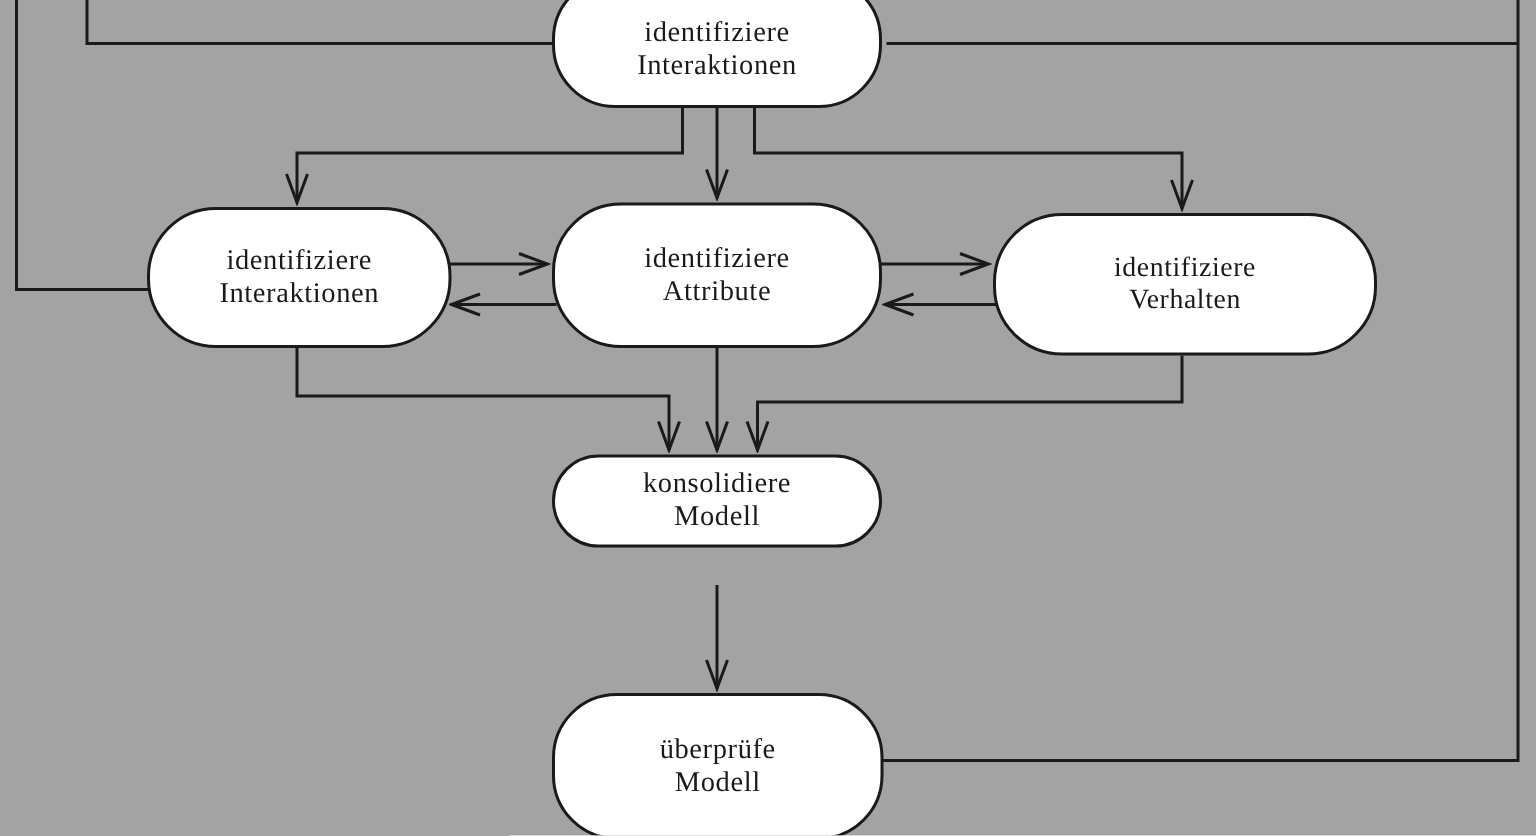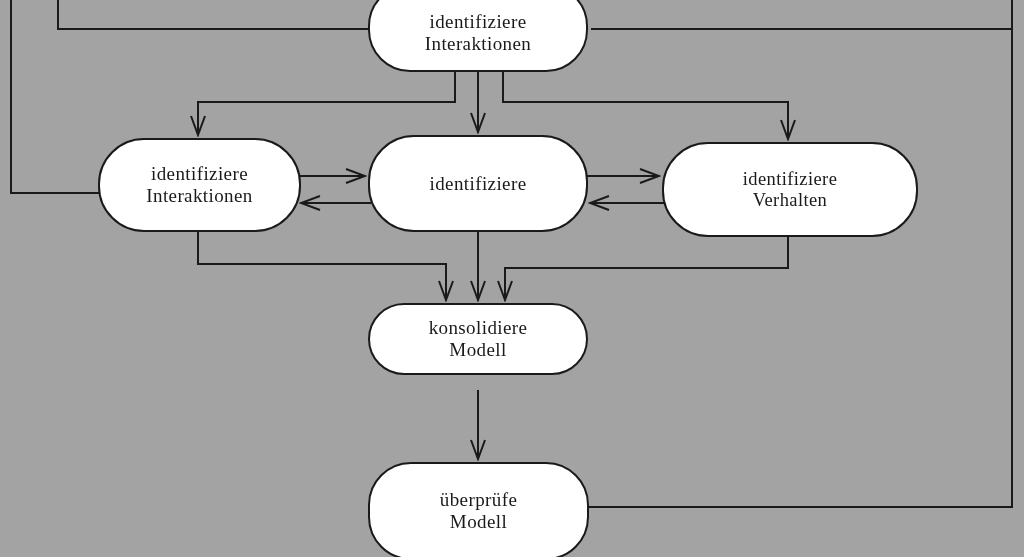--- a/index.html
+++ b/index.html
@@ -26,21 +26,21 @@
     font-size:19px;
     line-height:22px;
     letter-spacing:0.4px;
     white-space:nowrap;
   }
   .node span{display:block;}
   .n-interaktionen{left:368px;top:-16px;width:220px;height:88px;border-radius:42px;padding-top:10px;}
   .n-assoziationen{left:98px;top:138px;width:203px;height:94px;border-radius:46px;}
   .n-attribute{left:368px;top:135px;width:220px;height:97px;border-radius:46px;}
   .n-zustand{left:662px;top:142px;width:256px;height:95px;border-radius:46px;line-height:21px;font-size:18.5px;}
-  .n-konsolidiere{left:368px;top:303px;width:220px;height:72px;border-radius:43px;}
+  .n-konsolidiere{left:368px;top:303px;width:220px;height:62px;border-radius:43px;}
   .n-ueberpruefe{left:368px;top:462px;width:221px;height:98px;border-radius:43px;}
 </style>
 </head>
 <body>
 
 <div class="stage">
 
   <svg class="connector-layer" width="1024" height="557" viewBox="0 0 1024 557">
     <defs>
       <marker id="arrowhead" markerUnits="userSpaceOnUse" markerWidth="24" markerHeight="20" viewBox="0 0 24 20" refX="22" refY="10" orient="auto">
@@ -73,20 +73,21 @@
     <span>Interaktionen</span>
   </div>
 
   <div class="node n-assoziationen">
     <span>identifiziere</span>
     <span>Interaktionen</span>
   </div>
 
   <div class="node n-attribute">
     <span>identifiziere</span>
+    <span>Attribute</span>
   </div>
 
   <div class="node n-zustand">
     <span>identifiziere</span>
     <span>Verhalten</span>
   </div>
 
   <div class="node n-konsolidiere">
     <span>konsolidiere</span>
     <span>Modell</span>

